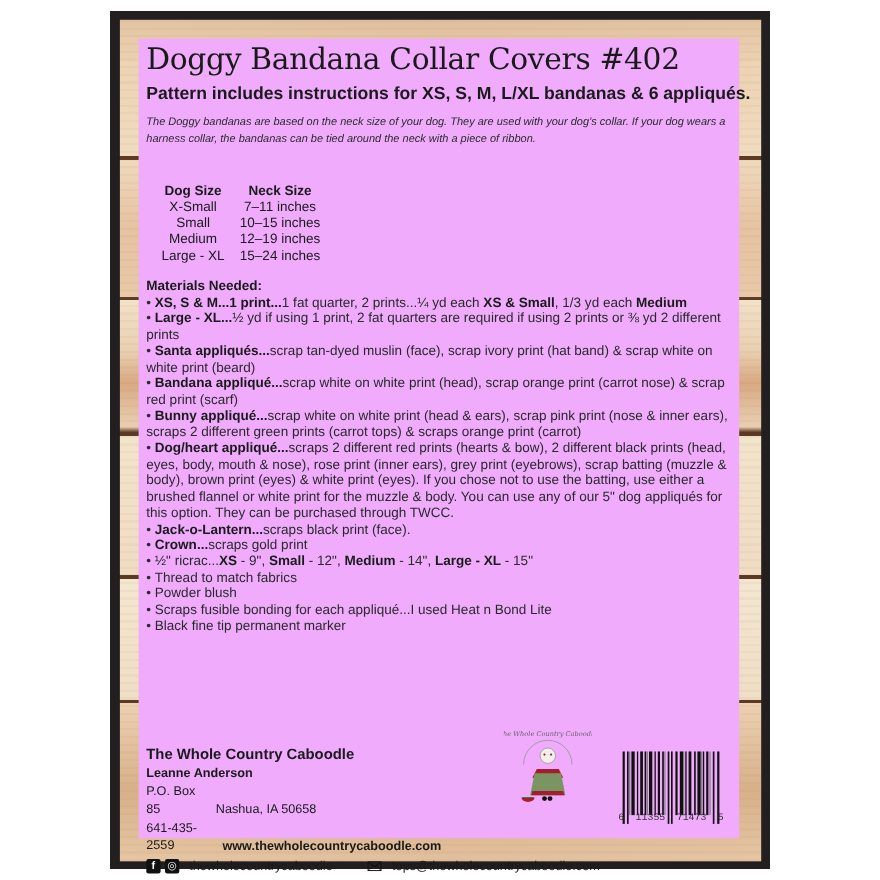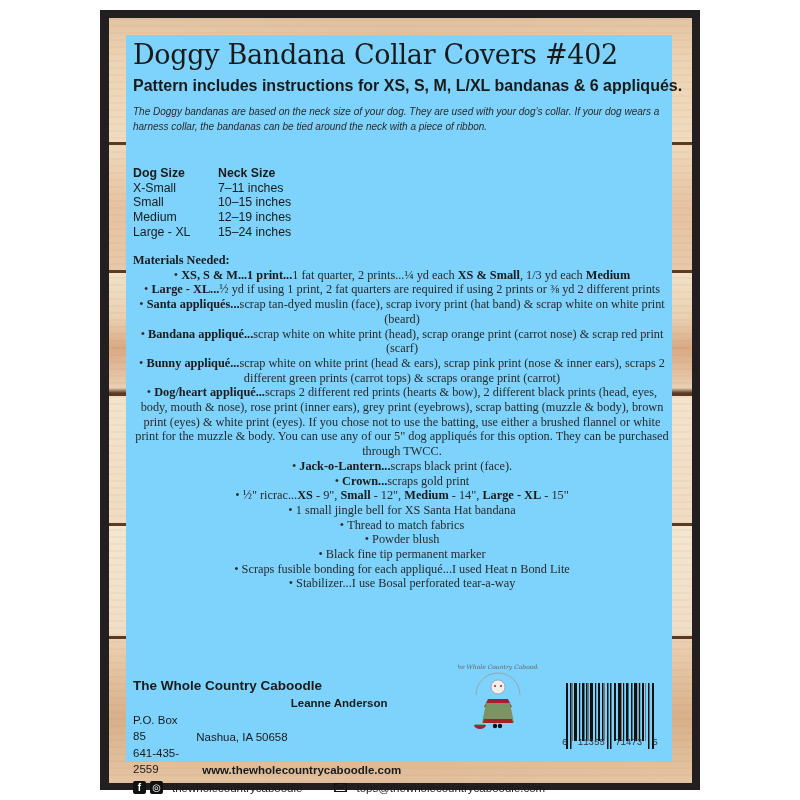--- a/index.html
+++ b/index.html
@@ -24,56 +24,56 @@
         #f2e2c8 255px, #ead0b2 300px, #d9a983 330px, #e9cfb2 370px,
         #5a3a22 375px, #5a3a22 378px,
         #f3e4cc 378px, #efdcc2 505px,
         #5a3a22 505px, #5a3a22 508px,
         #f4e6d0 508px, #f0dec6 618px,
         #5a3a22 618px, #5a3a22 621px,
         #ecd1b2 621px, #d8b08a 700px, #e6c6a4 765px);
   }
   .page {
     position: absolute; left: 126px; top: 35px; width: 546px; height: 727px;
-    background: #7dd3fc;
+    background: #f0abfc;
   }
   .title {
     position: absolute; left: 7px; top: 4px; margin: 0;
     font-family: "DejaVu Serif", serif; font-size: 27px; font-weight: normal;
     letter-spacing: -0.3px; color: #1a1a1a; white-space: nowrap;
   }
   .subtitle {
     position: absolute; left: 7px; top: 42px; font-size: 16px; font-weight: bold;
     white-space: nowrap;
   }
   .intro {
     position: absolute; left: 7px; top: 70px; width: 530px;
     font-size: 10px; font-style: italic; line-height: 14.7px; color: #2a2a2a;
   }
   .size-table {
     position: absolute; left: 7px; top: 131px; font-size: 12.3px; line-height: 14.7px;
     border-collapse: collapse;
   }
-  .size-table td, .size-table th { padding: 0; text-align: left; }
+  .size-table td, .size-table th { padding: 0; text-align: center; }
   .size-table th { font-weight: bold; }
   .size-table .c1 { width: 85px; }
   .materials {
     position: absolute; left: 7px; top: 218px; width: 538px;
-    font-size: 12.3px; line-height: 14.7px; color: #2a2a2a; font-family: Liberation Serif, serif;
+    font-size: 12.3px; line-height: 14.7px; color: #2a2a2a;
   }
   .materials h3 { margin: 0; font-size: 12.3px; font-weight: bold; color: #1a1a1a; }
   .materials ul { list-style: none; margin: 0; padding: 0; }
-  .materials li { margin: 0; padding: 0; text-align: center; }
+  .materials li { margin: 0; padding: 0; }
   .materials li::before { content: "\2022\00a0"; }
   .materials b { color: #1a1a1a; }
   .footer {
     position: absolute; left: 7px; top: 642px; font-size: 11.5px; line-height: 16.5px; color: #1a1a1a;
   }
   .footer .company { font-size: 13.5px; font-weight: bold; line-height: 18px; }
-  .footer .owner { font-weight: bold; text-align: center; }
+  .footer .owner { font-weight: bold; }
   .footer .tab { display: inline-block; width: 60px; }
   .footer .tab2 { display: inline-block; width: 66px; }
   .footer .web { font-weight: bold; }
   .social { display: flex; align-items: center; gap: 4px; margin-top: 2px; }
   .sicon {
     width: 13px; height: 13px; background: #111; color: #fff; border-radius: 2px;
     font-size: 10px; font-weight: bold; display: inline-flex; align-items: center; justify-content: center;
   }
   .handle { margin-left: 5px; margin-right: 28px; }
   .mail-icon { display: inline-block; width: 13px; height: 9px; margin-right: 5px; vertical-align: -1px; }
@@ -126,26 +126,24 @@
     <ul>
       <li><b>XS, S &amp; M...1 print...</b><span>1 fat quarter, 2 prints...¼ yd each </span><b>XS &amp; Small</b><span>, 1/3 yd each </span><b>Medium</b></li>
       <li><b>Large - XL...</b><span>½ yd if using 1 print, 2 fat quarters are required if using 2 prints or ⅜ yd 2 different prints</span></li>
       <li><b>Santa appliqués...</b><span>scrap tan-dyed muslin (face), scrap ivory print (hat band) &amp; scrap white on white print (beard)</span></li>
       <li><b>Bandana appliqué...</b><span>scrap white on white print (head), scrap orange print (carrot nose) &amp; scrap red print (scarf)</span></li>
       <li><b>Bunny appliqué...</b><span>scrap white on white print (head &amp; ears), scrap pink print (nose &amp; inner ears), scraps 2 different green prints (carrot tops) &amp; scraps orange print (carrot)</span></li>
       <li><b>Dog/heart appliqué...</b><span>scraps 2 different red prints (hearts &amp; bow), 2 different black prints (head, eyes, body, mouth &amp; nose), rose print (inner ears), grey print (eyebrows), scrap batting (muzzle &amp; body),  brown print (eyes) &amp; white print (eyes).  If you chose not to use the batting, use either a brushed flannel or white print for the muzzle &amp; body.  You can use any of our 5" dog appliqués for this option.  They can be purchased through TWCC.</span></li>
       <li><b>Jack-o-Lantern...</b><span>scraps black print (face).</span></li>
       <li><b>Crown...</b><span>scraps gold print</span></li>
       <li><span>½" ricrac...</span><b>XS</b><span> - 9", </span><b>Small</b><span> - 12", </span><b>Medium</b><span> - 14", </span><b>Large - XL</b><span> - 15"</span></li>
-      <li><span>1 small jingle bell for XS Santa Hat bandana</span></li>
       <li><span>Thread to match fabrics</span></li>
       <li><span>Powder blush</span></li>
+      <li><span>Scraps fusible bonding for each appliqué...I used Heat n Bond Lite</span></li>
       <li><span>Black fine tip permanent marker</span></li>
-      <li><span>Scraps fusible bonding for each appliqué...I used Heat n Bond Lite</span></li>
-      <li><span>Stabilizer...I use Bosal perforated tear-a-way</span></li>
     </ul>
   </div>
 
   <div class="footer">
     <div class="company">The Whole Country Caboodle</div>
     <div class="owner">Leanne Anderson</div>
     <div>
       <span class="tab">P.O. Box 85</span>
       <span>Nashua, IA 50658</span>
     </div>

